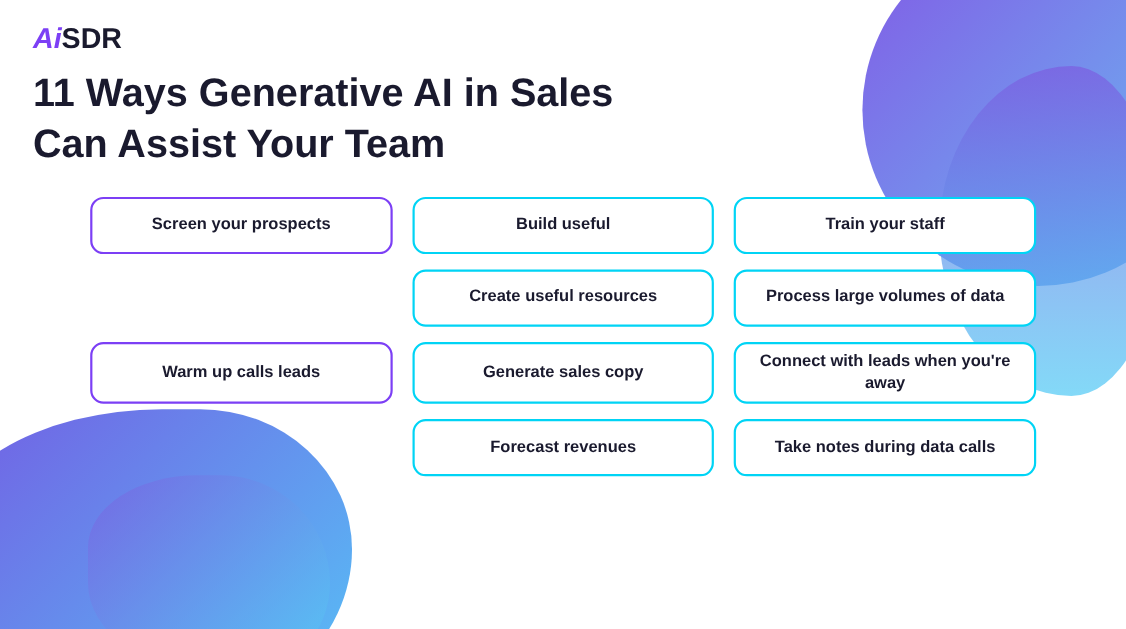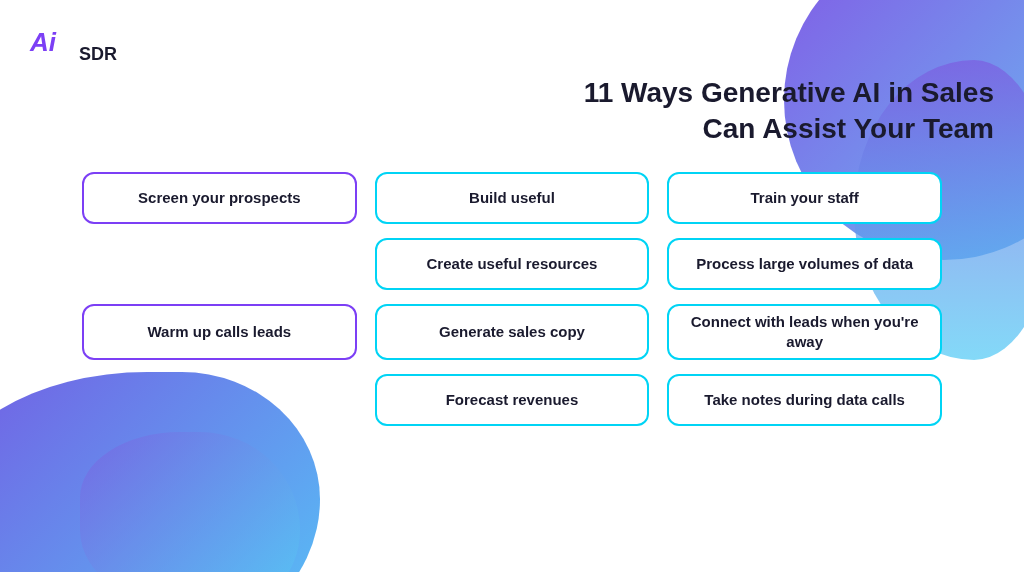--- a/index.html
+++ b/index.html
@@ -68,41 +68,39 @@
       width: 100%;
       height: 100%;
       padding: 20px 30px 20px 30px;
     }
 
     
     .logo {
       display: flex;
       align-items: center;
       margin-bottom: 10px;
-      gap: 23px;
     }
 
     .logo-ai {
       color: #7c3ff5;
       font-size: 26px;
       font-weight: 900;
       font-style: italic;
     }
 
     .logo-sdr {
       color: #1a1a2e;
-      font-size: 18px;
+      font-size: 26px;
       font-weight: 900;
-      margin-top: 24px;
     }
 
     
     .main-title {
-      text-align: right;
-      font-size: 28px;
+      text-align: left;
+      font-size: 36px;
       font-weight: 800;
       color: #1a1a2e;
       line-height: 1.3;
       margin-bottom: 24px;
     }
 
     
     .cards-grid {
       display: grid;
       grid-template-columns: 1fr 1fr 1fr;

